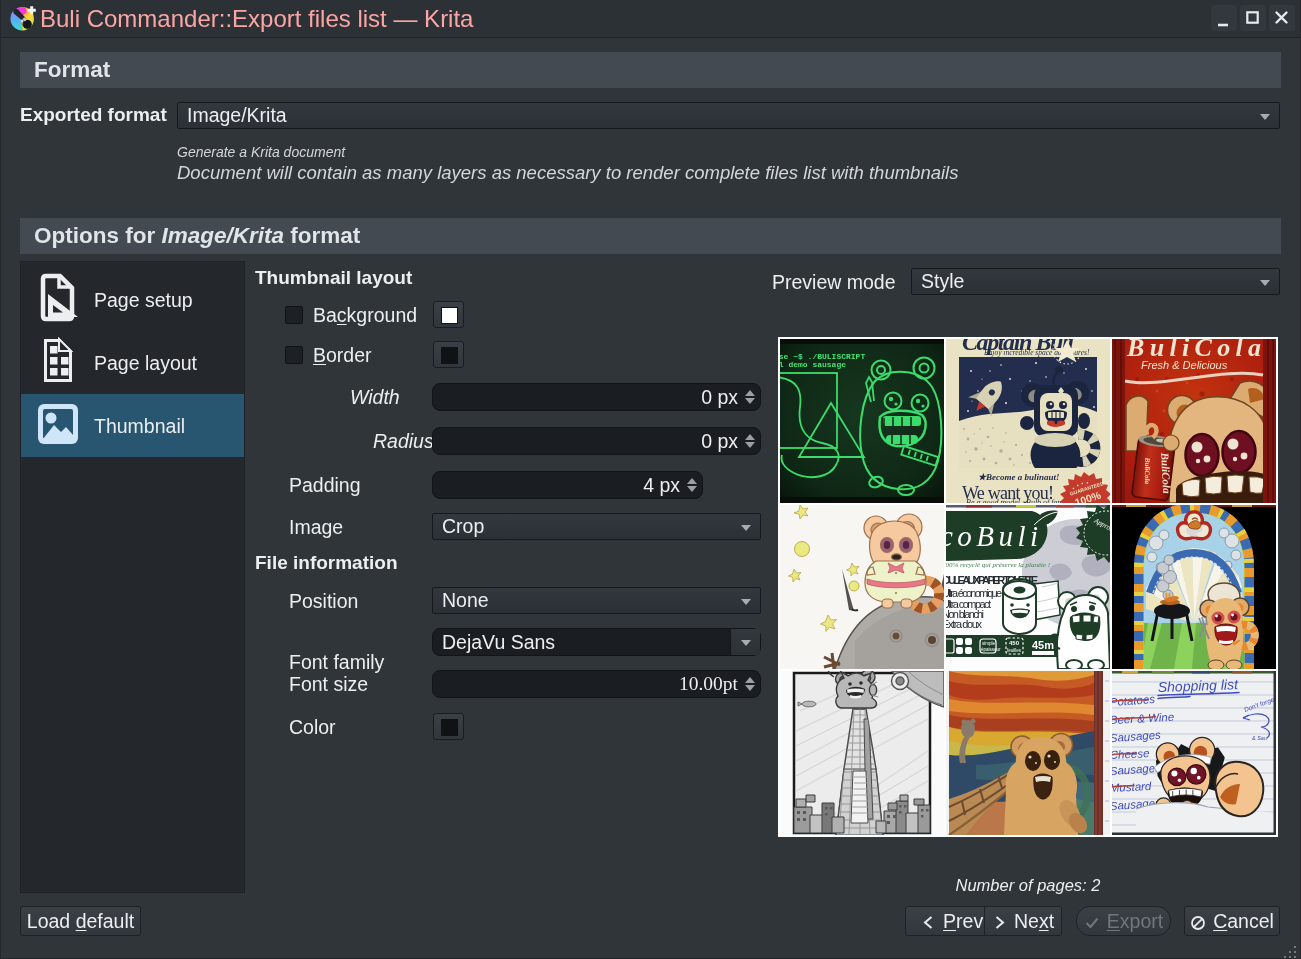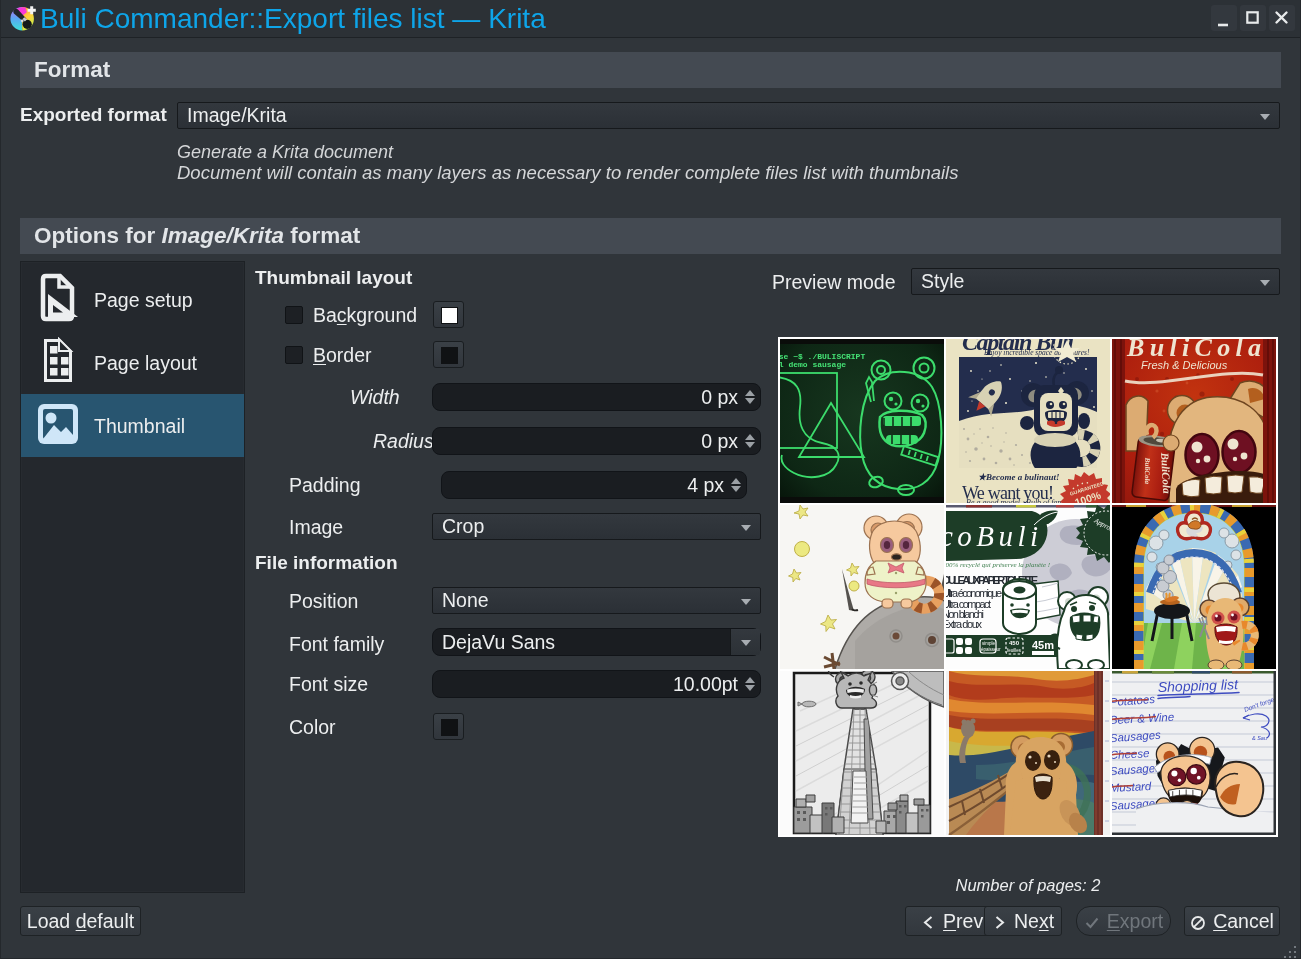--- a/index.html
+++ b/index.html
@@ -1,20 +1,20 @@
 <!DOCTYPE html>
 <html><head>
 <meta charset="utf-8">
 <style>
   html,body{margin:0;padding:0;width:1301px;height:959px;overflow:hidden;}
   body{font-family:"Liberation Sans",sans-serif;background:#30353a;position:relative;color:#eff0f1;}
   .abs{position:absolute;}
   
   #titlebar{left:0;top:0;width:1301px;height:37px;background:#2c3136;border-bottom:1px solid #1e2226;}
-  #title{left:40px;top:0;height:37px;line-height:37px;font-size:28px;color:#0ea5e9;}
+  #title{left:40px;top:0;height:37px;line-height:37px;font-size:24px;color:#fca5a5;}
   .winbtn{top:5px;width:26px;height:26px;background:#33383e;border-radius:3px;}
   
   .sechead{left:20px;width:1261px;height:36px;background:#444a52;color:#e2e5e8;font-size:22.5px;font-weight:bold;line-height:36px;}
   .sechead span.inner{margin-left:14px;}
   
   .combo{background:linear-gradient(#33383e,#2b3036);border:1px solid #16191c;border-radius:2px;box-sizing:border-box;}
   .combo .ctext{position:absolute;left:9px;top:0;bottom:0;line-height:25px;font-size:19.5px;color:#eceeef;}
   .carrow{position:absolute;right:9px;top:50%;margin-top:-2px;width:0;height:0;border-left:5px solid transparent;border-right:5px solid transparent;border-top:6px solid #a8adb2;}
   
   .spin{background:#1a1d21;border:1px solid #111418;border-radius:8px;box-sizing:border-box;}
@@ -87,21 +87,21 @@
       <path d="M7.5 7.5 L17.5 17.5 M17.5 7.5 L7.5 17.5" stroke="#e8eaeb" stroke-width="2.4" stroke-linecap="round"></path>
     </svg>
   </div>
 
   <div class="abs sechead" style="top:52px;"><span class="inner">Format</span></div>
   <div class="abs boldlbl" style="left:20px;top:104px;">Exported format</div>
   <div class="abs combo" style="left:177px;top:102px;width:1103px;height:27px;">
     <div class="ctext" style="line-height:25px;">Image/Krita</div>
     <div class="carrow"></div>
   </div>
-  <div class="abs lbl ital" style="left:177px;top:141px;color:#d4d6d8;font-size:18px;text-align:right;">Generate a Krita document</div>
+  <div class="abs lbl ital" style="left:177px;top:141px;color:#d4d6d8;font-size:14px;text-align:right;">Generate a Krita document</div>
   <div class="abs lbl ital" style="left:177px;top:162px;color:#d4d6d8;font-size:18.5px;">Document will contain as many layers as necessary to render complete files list with thumbnails</div>
 
   <div class="abs sechead" style="top:218px;"><span class="inner">Options for <span class="ital">Image/Krita</span> format</span></div>
 
   <div class="abs" id="sidebar">
     <div id="sidebarInner"></div>
   </div>
   <div class="abs sideitem" style="left:21px;top:268px;">
     <span class="sicon"><svg width="42" height="50" viewBox="0 0 42 50">
       <path d="M9 3 H23 L35 15 V43 Q35 46 32 46 H9 Q6 46 6 43 V6 Q6 3 9 3 Z" fill="none" stroke="#eceeef" stroke-width="4.5"></path>
@@ -156,48 +156,48 @@
   </div>
   <div class="abs lbl ital" style="left:344px;top:430px;margin-left:29px;">Radius</div>
   <div class="abs spin" style="left:432px;top:427px;width:329px;height:28px;">
     <div class="val">0 px</div>
     <div class="spinarrows">
       <span class="sup"></span>
       <span class="sdn"></span>
     </div>
   </div>
   <div class="abs lbl" style="left:289px;top:474px;">Padding</div>
-  <div class="abs spin" style="left:441px;top:471px;width:306px;height:28px;padding-left:7px;">
+  <div class="abs spin" style="left:432px;top:471px;width:271px;height:28px;padding-left:7px;">
     <div class="val">4 px</div>
     <div class="spinarrows">
       <span class="sup"></span>
       <span class="sdn"></span>
     </div>
   </div>
   <div class="abs lbl" style="left:289px;top:516px;">Image</div>
   <div class="abs combo" style="left:432px;top:513px;width:329px;height:27px;">
     <div class="ctext">Crop</div>
     <div class="carrow"></div>
   </div>
 
   <div class="abs boldlbl" style="left:255px;top:552px;">File information</div>
   <div class="abs lbl" style="left:289px;top:590px;">Position</div>
   <div class="abs combo" style="left:432px;top:587px;width:329px;height:27px;">
     <div class="ctext">None</div>
     <div class="carrow"></div>
   </div>
-  <div class="abs lbl" style="left:289px;top:633px;">Font family</div>
+  <div class="abs lbl" style="left:289px;top:651px;">Font family</div>
   <div class="abs spin" style="left:432px;top:628px;width:329px;height:28px;">
     <div style="position:absolute;left:9px;top:0;bottom:0;line-height:26px;font-size:19.5px;color:#eceeef;">DejaVu Sans</div>
     <div style="position:absolute;right:0;top:0;width:29px;height:26px;background:linear-gradient(#33383e,#2c3136);border-left:1px solid #15181a;border-radius:0 2px 2px 0;">
       <div class="carrow" style="right:9px;"></div>
     </div>
   </div>
   <div class="abs lbl" style="left:289px;top:673px;">Font size</div>
-  <div class="abs spin" style="left:432px;top:670px;width:329px;height:28px;">
+  <div class="abs spin" style="left:432px;top:670px;width:329px;height:28px;font-family:Liberation Serif, serif;">
     <div class="val">10.00pt</div>
     <div class="spinarrows">
       <span class="sup"></span>
       <span class="sdn"></span>
     </div>
   </div>
   <div class="abs lbl" style="left:289px;top:716px;">Color</div>
   <div class="abs colorbtn" style="left:433px;top:713px;">
     <span class="swatch" style="background:#101214;"></span>
   </div>

